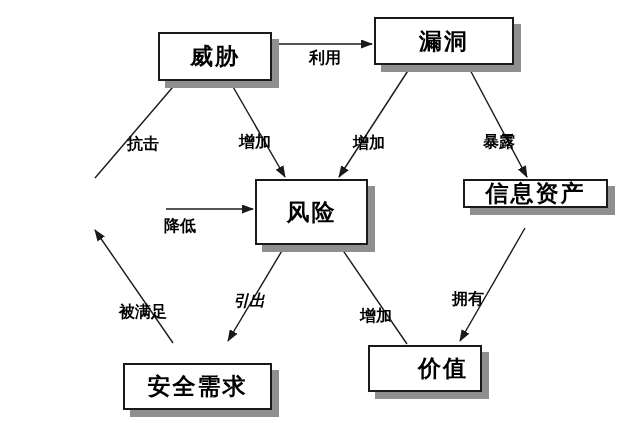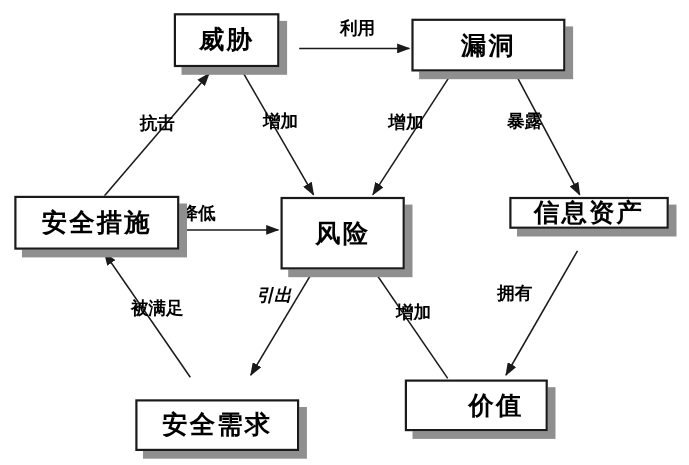--- a/index.html
+++ b/index.html
@@ -38,20 +38,21 @@
     white-space: nowrap;
   }
   .edge-label {
     position: absolute;
     transform: translate(-50%, -50%);
     font-weight: bold;
     font-size: 16px;
     color: #000000;
     white-space: nowrap;
     line-height: 1;
+    margin-top: 32px;
   }
 </style>
 </head>
 <body>
 
 <div class="stage" style="--bg: #ffffff; --box-fill: #ffffff; --box-border: #1a1a1a; --shadow: #8f8f8f;">
   <svg class="edge-layer" width="626" height="423" viewBox="0 0 626 423" xmlns="http://www.w3.org/2000/svg">
     <defs>
       <marker id="arrowhead" markerUnits="userSpaceOnUse" markerWidth="12" markerHeight="9" refX="11" refY="4.5" orient="auto">
         <path d="M0,0 L12,4.5 L0,9 z" fill="#1a1a1a"></path>
@@ -68,40 +69,37 @@
         <line x1="173" y1="343" x2="95" y2="230" stroke="#1a1a1a" stroke-width="1.4" marker-end="url(#arrowhead)"></line>
         <line x1="407" y1="344" x2="329" y2="230" stroke="#1a1a1a" stroke-width="1.4" marker-end="url(#arrowhead)"></line>
         <line x1="525" y1="228" x2="460" y2="341" stroke="#1a1a1a" stroke-width="1.4" marker-end="url(#arrowhead)"></line>
       </g>
   </svg>
 
 <div class="edge-label" style="left: 325px; top: 26px;">利用</div>
     <div class="edge-label" style="left: 143px; top: 112px;">抗击</div>
     <div class="edge-label" style="left: 255px; top: 110px;">增加</div>
     <div class="edge-label" style="left: 369px; top: 111px;">增加</div>
-    <div class="edge-label" style="left: 477px; top: 110px;">暴露</div>
+    <div class="edge-label" style="left: 499px; top: 110px;">暴露</div>
     <div class="edge-label" style="left: 180px; top: 194px;">降低</div>
     <div class="edge-label" style="left: 249px; top: 269px; font-style: italic;">引出</div>
     <div class="edge-label" style="left: 143px; top: 280px;">被满足</div>
     <div class="edge-label" style="left: 376px; top: 284px;">增加</div>
     <div class="edge-label" style="left: 468px; top: 267px;">拥有</div>
-    <div class="node" style="left: 158px; top: 12px; width: 96px; height: 49px;">
+    <div class="node" style="left: 158px; top: 32px; width: 114px; height: 49px;">
       <span>威胁</span>
     </div>
     <div class="node" style="left: 374px; top: 17px; width: 140px; height: 48px;">
       <span>漏洞</span>
-    </div>
-    <div class="node" style="left: 13px; top: 178px; width: 150px; height: 49px;">
-      <span>安全措施</span>
     </div>
     <div class="node" style="left: 255px; top: 179px; width: 113px; height: 66px;">
       <span>风险</span>
     </div>
     <div class="node" style="left: 463px; top: 179px; width: 145px; height: 29px;">
       <span>信息资产</span>
     </div>
     <div class="node" style="left: 123px; top: 343px; width: 149px; height: 47px; margin-top: 20px;">
       <span>安全需求</span>
     </div>
-    <div class="node" style="left: 368px; top: 345px; width: 130px; height: 47px; padding-left: 36px;">
+    <div class="node" style="left: 368px; top: 345px; width: 114px; height: 47px; padding-left: 36px;">
       <span>价值</span>
     </div>
   </div>
 
 </body></html>

